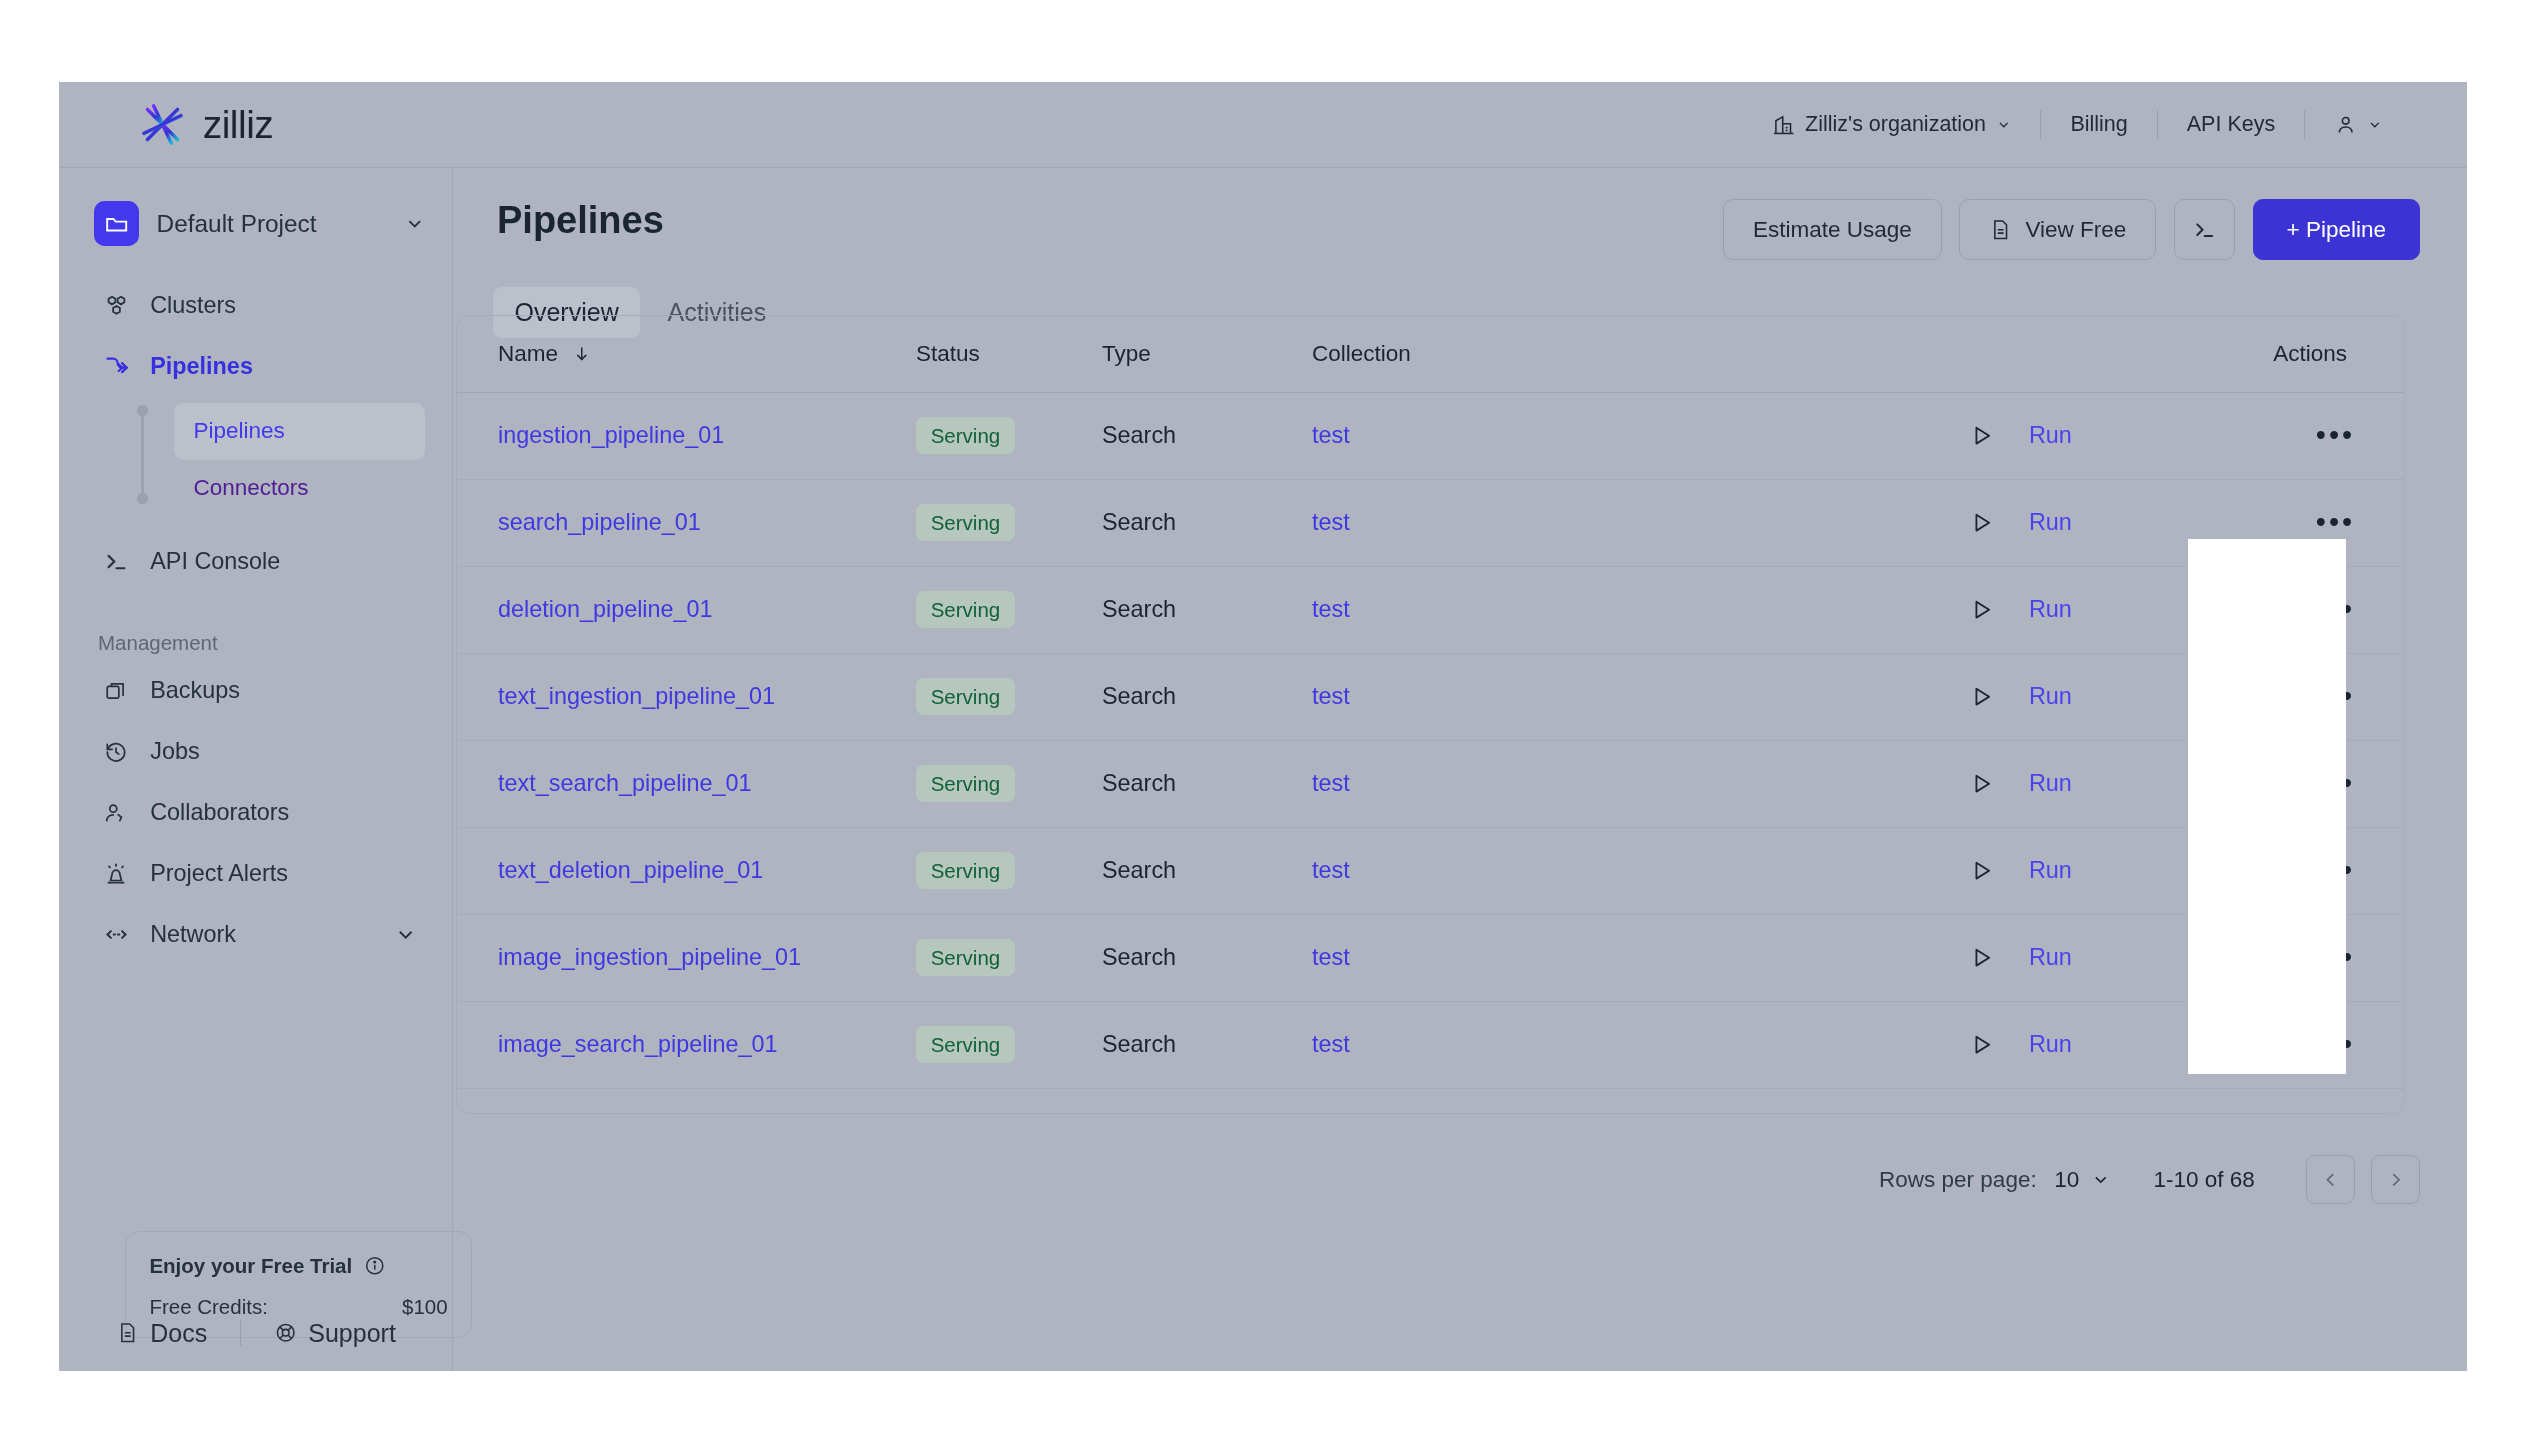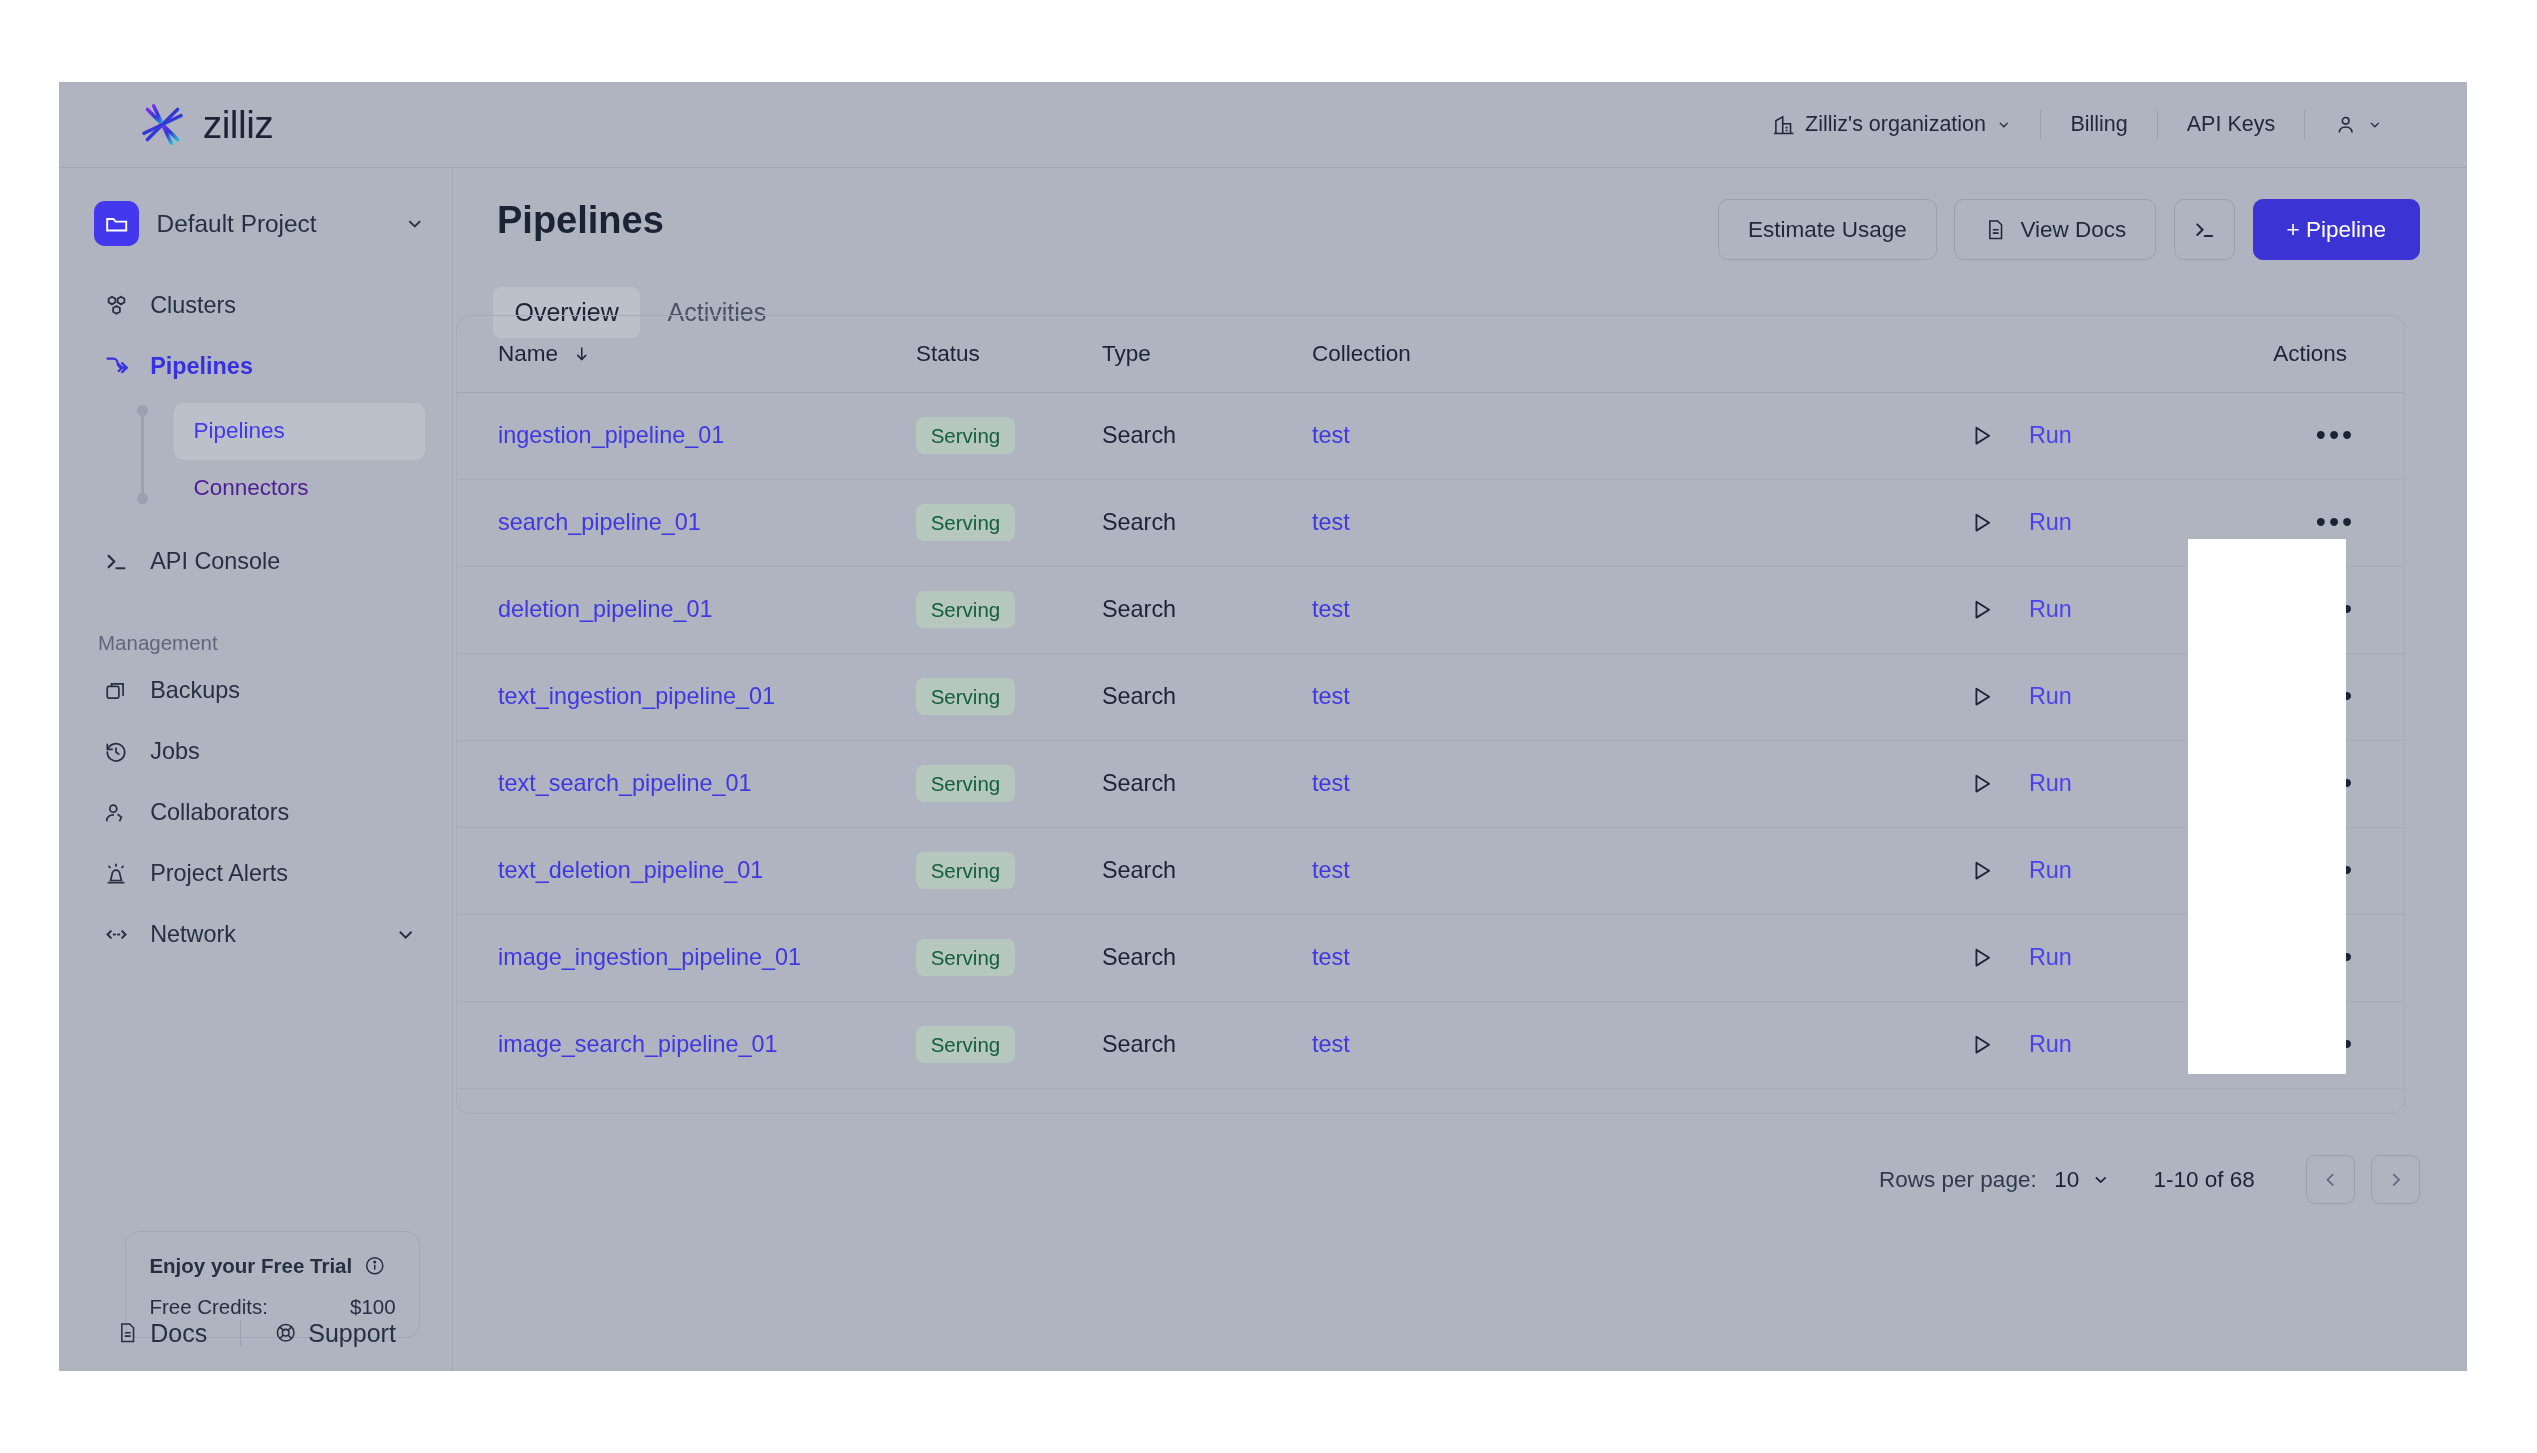--- a/index.html
+++ b/index.html
@@ -88,21 +88,21 @@
   }
   .subnav-item.active { background: #bcc0ca; color: #4338ed; }
 
   .section-label {
     margin: 39px 0 5.9px 39px; font-size: 20.5px; color: #5d6778;
   }
 
   
   .trial-card {
     position: absolute; left: 66px; top: 1063px;
-    width: 295px; height: 107px;
+    width: 347px; height: 107px;
     border: 1px solid #a1a7b4; border-radius: 13.7px;
     padding: 21.5px 23.4px 0 23.4px; overflow: hidden;
   }
   .trial-title {
     display: flex; align-items: center; gap: 11.7px;
     font-size: 20.5px; font-weight: bold; color: #26303f; margin-bottom: 17.6px;
   }
   .trial-row {
     display: flex; justify-content: space-between;
     font-size: 20.5px; color: #26303f; margin-bottom: 13.7px;
@@ -434,21 +434,21 @@
       <div class="page-title">Pipelines</div>
       <div class="head-actions">
         <div class="btn">
           <span>Estimate Usage</span>
         </div>
         <div class="btn">
           <svg width="23.4" height="23.4" viewBox="0 0 24 24" fill="none" stroke="#1f2937" stroke-width="1.6">
             <path d="M6 3h8l4 4v14H6z"></path>
               <path d="M9 12h6M9 15.5h6"></path>
           </svg>
-          <span>View Docs</span>
+          <span>View Free</span>
         </div>
         <div class="btn icon-only">
           <svg width="25.4" height="25.4" viewBox="0 0 24 24" fill="none" stroke="#1f2937" stroke-width="1.9" stroke-linecap="round">
             <path d="M5 7l5 5-5 5"></path>
               <path d="M12 18h7"></path>
           </svg>
         </div>
         <div class="btn primary">
           <span>+ Pipeline</span>
         </div>

